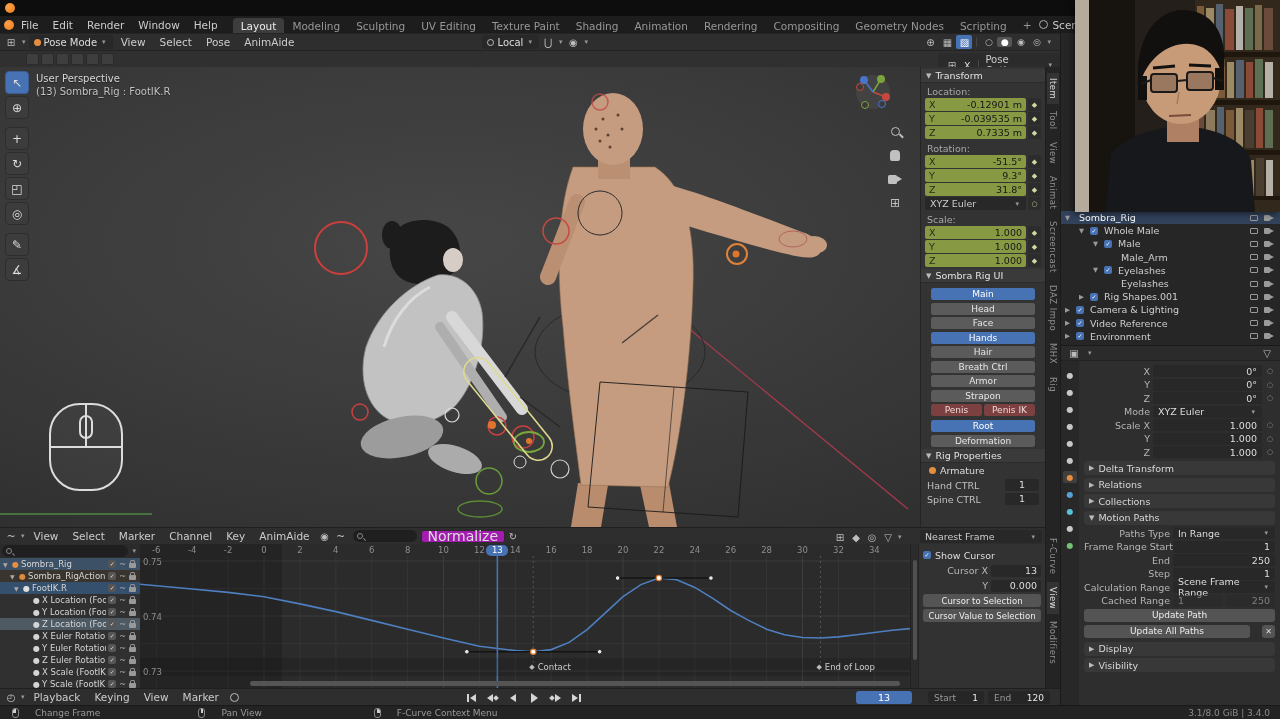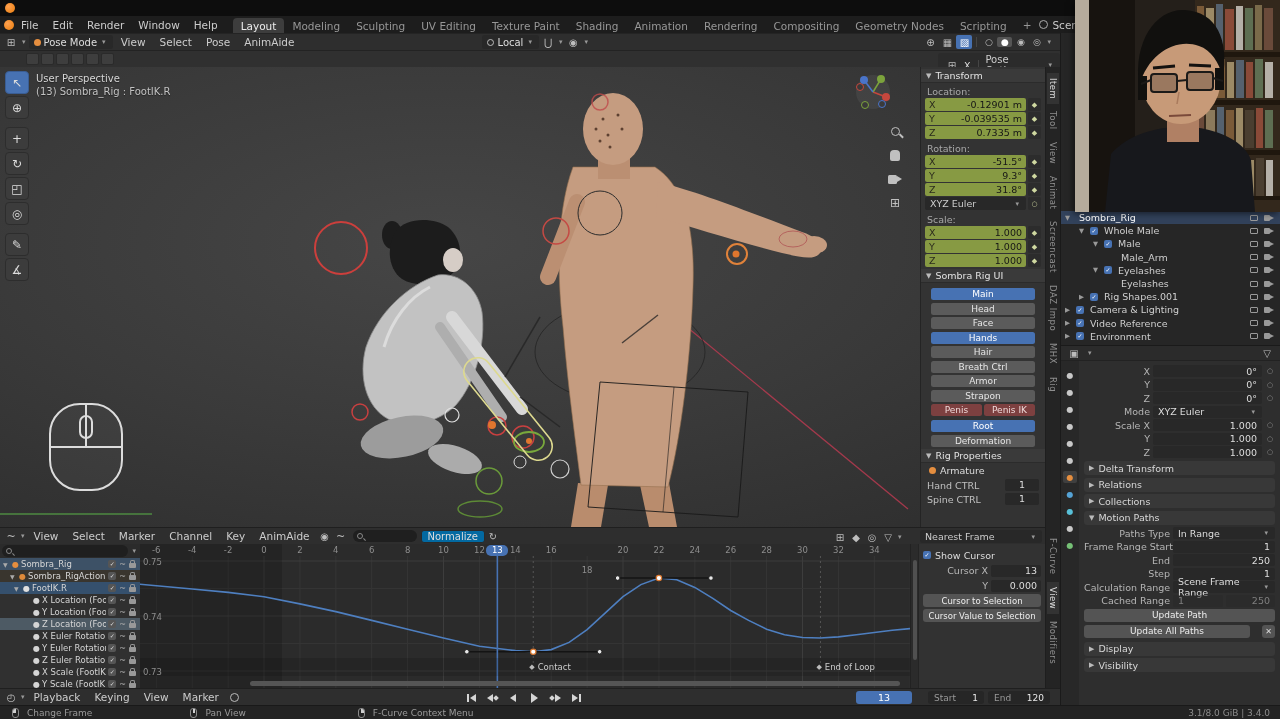--- a/index.html
+++ b/index.html
@@ -123,21 +123,21 @@
 .pbtnrow{display:flex;gap:12px;align-items:center}
 .pbtnrow .pbtn{flex:1}
 .xbtn{width:13px;height:13px;background:#545454;border-radius:3px;display:flex;align-items:center;justify-content:center;color:#ddd;font-size:8px}
 
 #gheader{position:absolute;left:0;top:527px;width:1060px;height:17px;background:#2e2e2e;border-top:1px solid #1f1f1f;display:flex;align-items:center;padding:0 3px;font-size:10px}
 .gwave{color:#bdbdbd;font-size:11px}
 .gsearch{height:12px;background:#1f1f1f;border-radius:6px;display:flex;align-items:center;padding:0 4px;gap:3px}
 .gsearch.hdr{width:64px;margin:0 4px}
 .mag{width:6px;height:6px;border:1px solid #888;border-radius:50%;position:relative;flex:none}
 .mag::after{content:"";position:absolute;left:5px;top:5px;width:3px;height:1px;background:#888;transform:rotate(45deg)}
-.gbtn{background:#0369a1;border:1px solid #2a2a2a;border-radius:3px;height:13px;display:flex;align-items:center;padding:0 6px;color:#ddd;font-size:10px}
+.gbtn{background:#a21caf;border:1px solid #2a2a2a;border-radius:3px;height:13px;display:flex;align-items:center;padding:0 6px;color:#ddd;font-size:14px}
 .gh-right{position:absolute;left:832px;top:2px;display:flex;align-items:center}
 .snapdd{position:absolute;left:920px;top:2px;width:122px;height:13px;background:#282828;border-radius:3px;display:flex;align-items:center;padding:0 5px;font-size:9.5px;color:#ccc}
 .snapdd .carr{margin-left:auto}
 #gchannels{position:absolute;left:0;top:544px;width:140px;height:144px;background:#2b2b2b;overflow:hidden}
 .chsearchrow{display:flex;align-items:center;gap:2px;margin:1px 2px}
 .chsearchrow .gsearch{flex:1}
 .chrow{height:12px;display:flex;align-items:center;gap:2px;padding:0 3px;font-size:8.5px;color:#d5d5d5;background:#303030}
 .chrow.obj{background:#3d5166}
 .chrow.action{background:#39352e;padding-left:10px}
 .chrow.bone{background:#35506d;padding-left:14px}
@@ -185,21 +185,21 @@
 .prange.s{left:928px;width:56px}
 .prange.e{left:988px;width:62px}
 .prange .rl{color:#999}
 .prange .rv{color:#e8e8e8;margin-left:auto}
 
 #statusbar{position:absolute;left:0;top:705px;width:1280px;height:14px;background:#232323;border-top:1px solid #191919;display:flex;align-items:center;font-size:9px;color:#9a9a9a}
 .mico{width:7px;height:10px;border:1px solid #8a8a8a;border-radius:3px;position:relative;flex:none}
 .mico.l::before{content:"";position:absolute;left:0;top:0;width:3px;height:4px;background:#cfcfcf;border-radius:2px 0 0 0}
 .mico.m::before{content:"";position:absolute;left:2px;top:0;width:2px;height:4px;background:#cfcfcf}
 .mico.r::before{content:"";position:absolute;right:0;top:0;width:3px;height:4px;background:#cfcfcf;border-radius:0 2px 0 0}
-.shint{margin:0 0 0 8px}
+.shint{margin:0 0 0 16px}
 .sb-right{margin-left:auto;margin-right:10px;color:#8c8c8c}
 
 #webcam{position:absolute;left:1075px;top:0;width:205px;height:212px;z-index:60;box-shadow:-2px 2px 6px rgba(0,0,0,.5)}
 </style>
 </head>
 <body>
 
 <div id="titlebar">
   <span class="blogo"></span>
 </div>
@@ -1063,21 +1063,21 @@
       <span class="rlabel" style="left: 78.1px;">-2</span>
       <span class="rlabel" style="left: 114px;">0</span>
       <span class="rlabel" style="left: 149.9px;">2</span>
       <span class="rlabel" style="left: 185.8px;">4</span>
       <span class="rlabel" style="left: 221.7px;">6</span>
       <span class="rlabel" style="left: 257.6px;">8</span>
       <span class="rlabel" style="left: 293.5px;">10</span>
       <span class="rlabel" style="left: 329.4px;">12</span>
       <span class="rlabel" style="left: 365.3px;">14</span>
       <span class="rlabel" style="left: 401.2px;">16</span>
-      <span class="rlabel" style="left: 437.1px; margin-top: 20px;">18</span>
+      <span class="rlabel" style="left: 437.1px;">18</span>
       <span class="rlabel" style="left: 473px;">20</span>
       <span class="rlabel" style="left: 508.9px;">22</span>
       <span class="rlabel" style="left: 544.8px;">24</span>
       <span class="rlabel" style="left: 580.7px;">26</span>
       <span class="rlabel" style="left: 616.6px;">28</span>
       <span class="rlabel" style="left: 652.5px;">30</span>
       <span class="rlabel" style="left: 688.4px;">32</span>
       <span class="rlabel" style="left: 724.3px;">34</span>
       <div class="phbadge" style="left: 346.35px;">13</div>
     </div>

